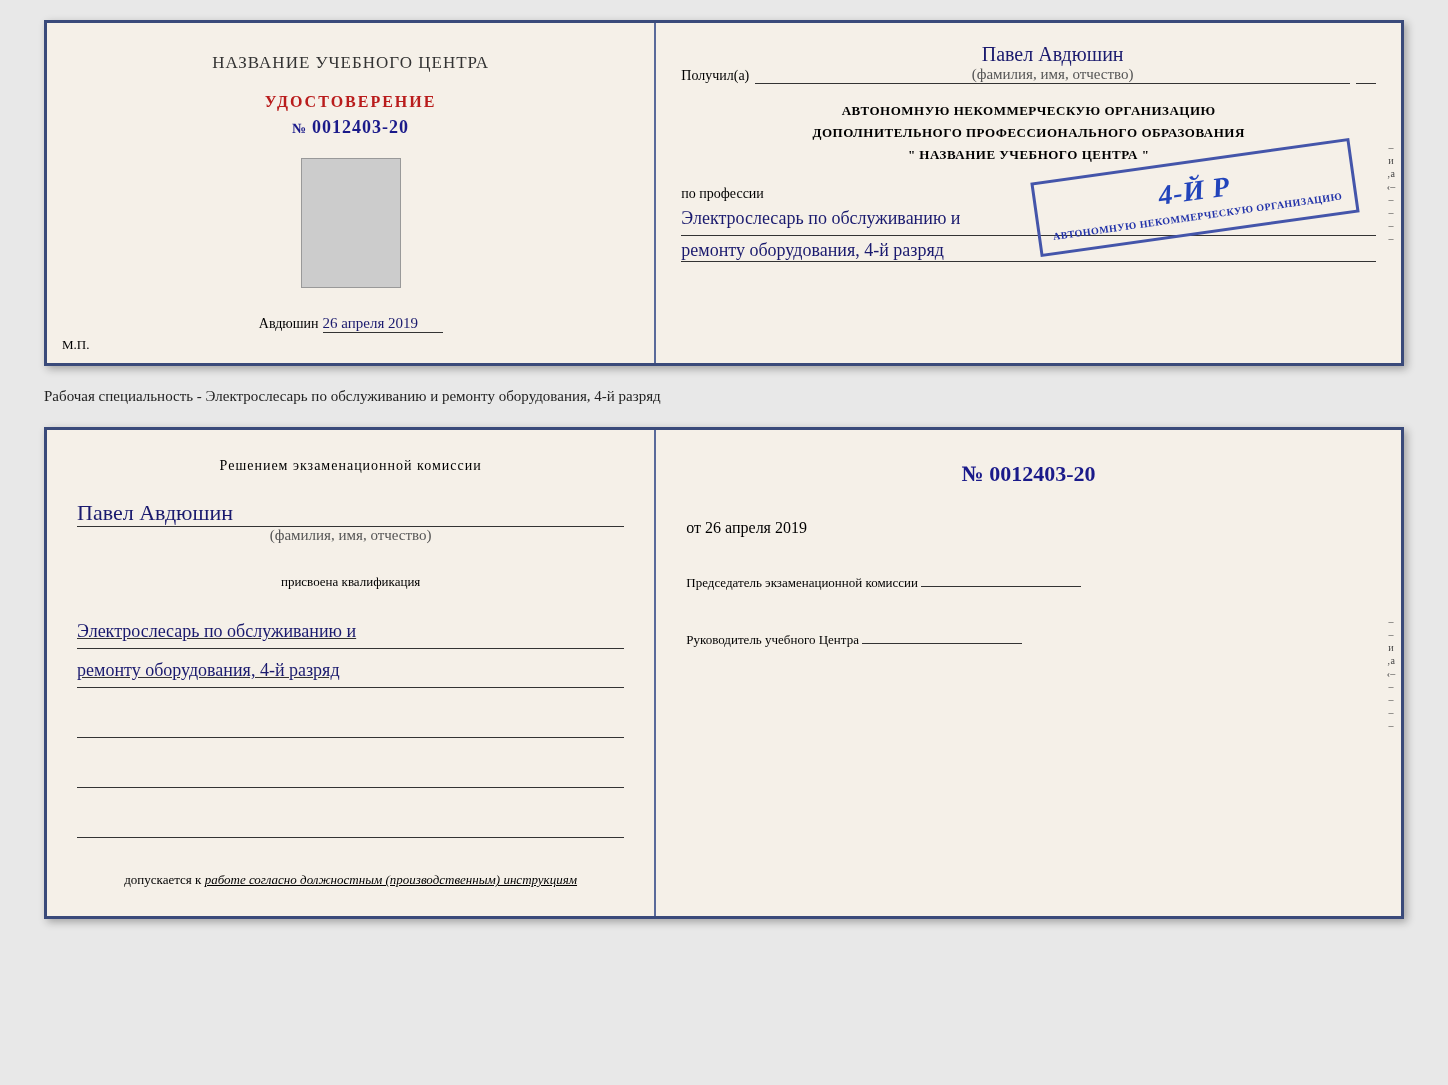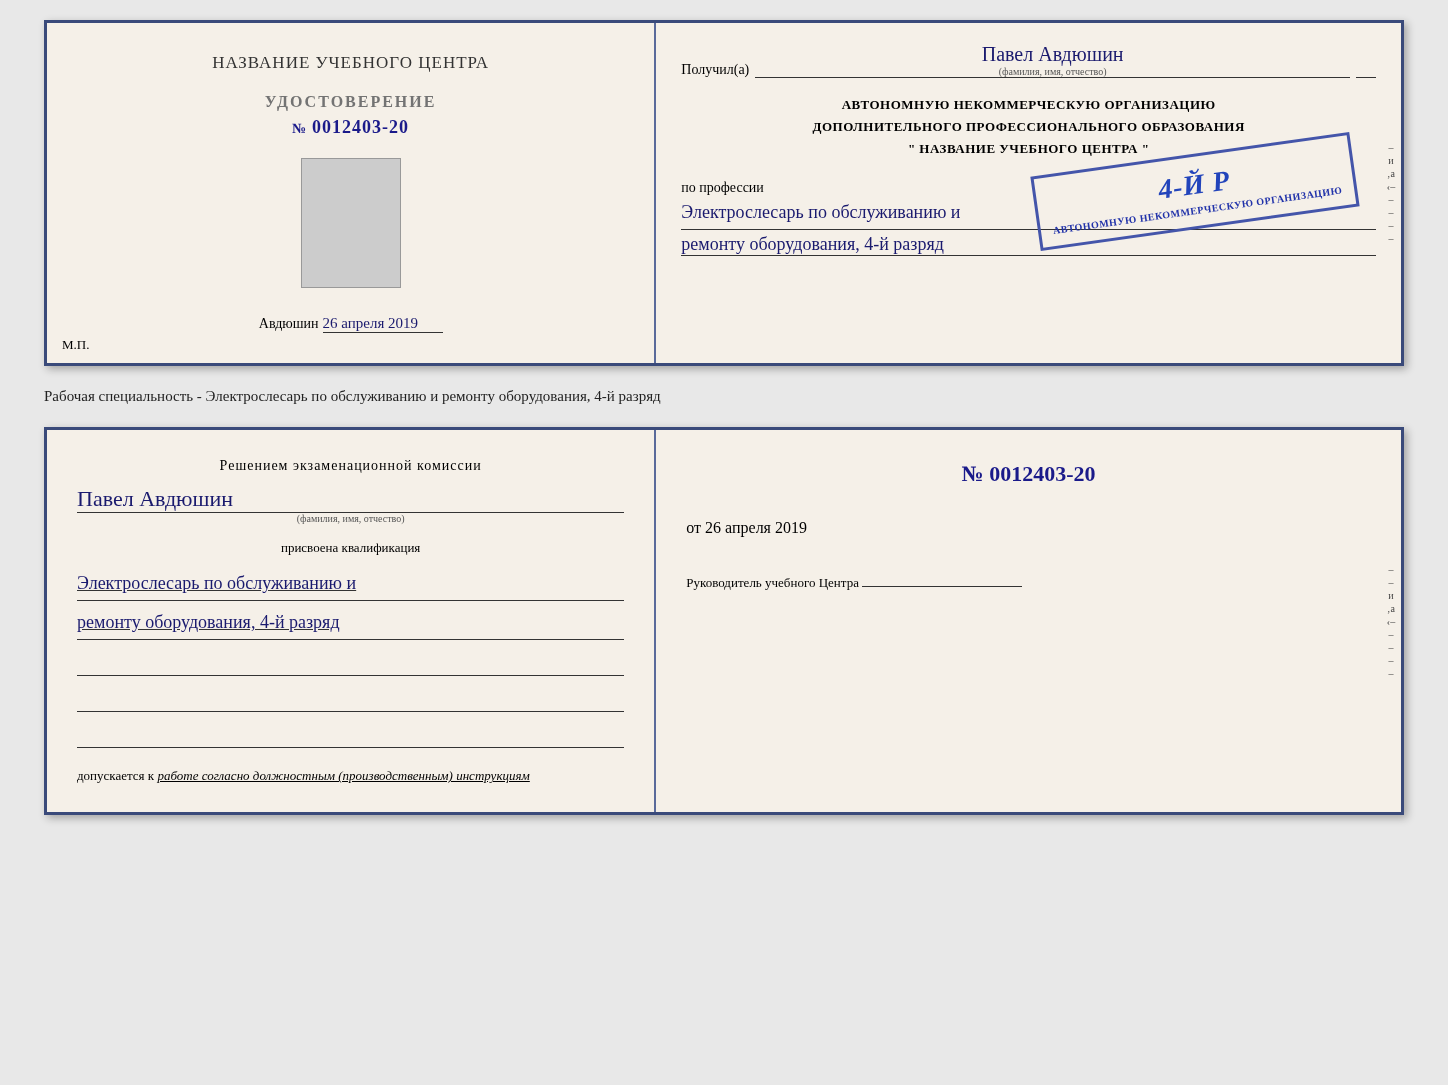--- a/index.html
+++ b/index.html
@@ -59,21 +59,21 @@
       text-align: center;
       margin-top: 20px;
     }
 
     .certificate-title .title-word {
       font-size: 16px;
       font-weight: bold;
       letter-spacing: 2px;
       text-transform: uppercase;
       display: block;
-      color: #737373;
+      color: #b91c1c;
     }
 
     .certificate-number {
       font-size: 18px;
       font-weight: bold;
       color: #1a1a8a;
       letter-spacing: 1px;
     }
 
     .photo-placeholder {
@@ -115,21 +115,21 @@
     }
 
     .handwritten {
       font-family: 'Segoe Script', 'Comic Sans MS', cursive;
       font-size: 20px;
       color: #1a1a6e;
       font-style: normal;
     }
 
     .small-label {
-      font-size: 10px;
+      font-size: 15px;
       color: #555;
       text-align: center;
       display: block;
     }
 
     .fio-field {
       border-bottom: 1px solid #333;
       flex: 1;
       min-width: 160px;
       text-align: center;
@@ -213,21 +213,21 @@
       box-shadow: 3px 3px 8px rgba(0,0,0,0.3);
       position: relative;
     }
 
     .doc-bottom-left {
       width: 45%;
       border-right: 2px solid #5a6a9a;
       padding: 25px 30px;
       display: flex;
       flex-direction: column;
-      gap: 10px;
+      gap: 24px;
       min-height: 380px;
     }
 
     .doc-bottom-right {
       width: 55%;
       padding: 25px 30px;
       display: flex;
       flex-direction: column;
       gap: 16px;
     }
@@ -282,20 +282,21 @@
       width: 100%;
       height: 22px;
       display: block;
       margin-top: 4px;
     }
 
     .допускается-row {
       font-size: 13px;
       margin-top: 8px;
       line-height: 1.6;
+      text-align: center;
     }
 
     .italic-underline {
       font-style: italic;
       text-decoration: underline;
       font-size: 13px;
     }
 
     .osnov-section {
       font-size: 14px;
@@ -471,20 +472,24 @@
       <span class="number-large">
         <span>№</span>&nbsp;<span>0012403-20</span>
       </span>
     </div>
 
     <div class="date-line">
       <span>от</span>
       <span>26 апреля 2019</span>
     </div>
 
+    <div class="chairman-section">
+      <span>Председатель экзаменационной комиссии</span>
+      <span class="signature-line"></span>
+    </div>
 
     <div class="rukovoditel-section">
       <span>Руководитель учебного Центра</span>
       <span class="signature-line"></span>
     </div>
 
   </div>
 
   <div class="side-chars">
     <span class="side-char">–</span>

